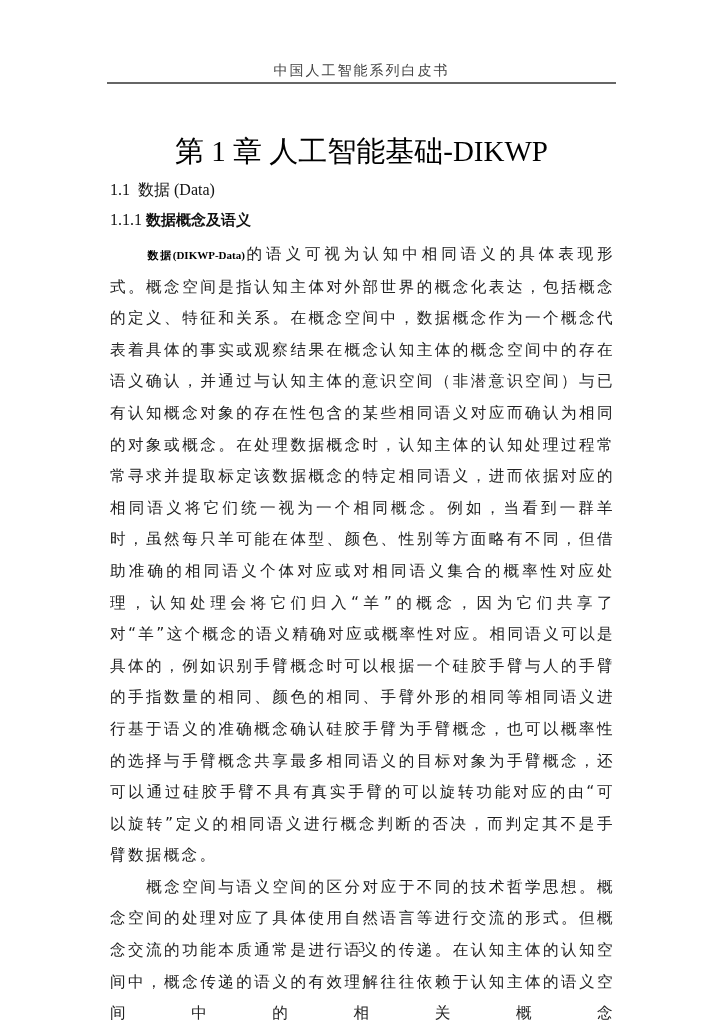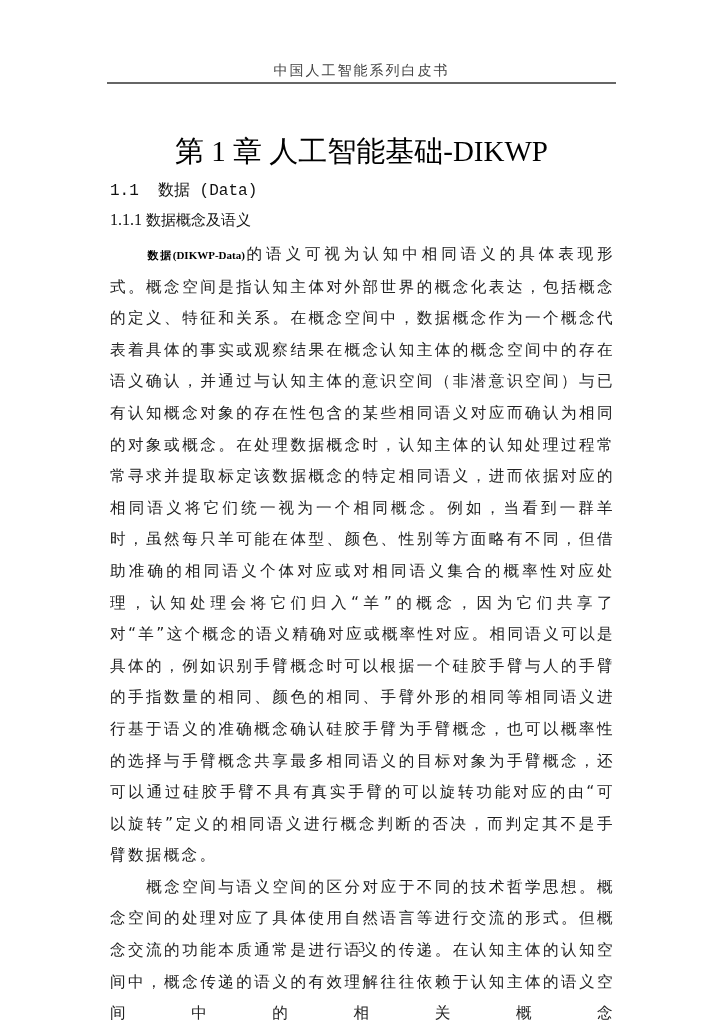--- a/index.html
+++ b/index.html
@@ -4,24 +4,24 @@
 <style>
   html, body { margin: 0; padding: 0; background: #ffffff; }
   body { width: 724px; height: 1024px; position: relative; overflow: hidden;
          font-family: "DejaVu Serif", "Liberation Serif", serif; color: #111; }
   .page-header { position: absolute; left: 107px; top: 62px; width: 509px; text-align: center;
                  font-size: 14px; color: #444; letter-spacing: 2px; font-family: Liberation Mono, monospace; }
   .header-rule { position: absolute; left: 107px; top: 82px; width: 509px; height: 2px; background: #666; }
   .chapter-title { position: absolute; left: 107px; top: 132px; width: 509px; text-align: center;
                    font-size: 29px; font-family: "Liberation Serif", "DejaVu Serif", serif; color: #000; }
   .section-title { position: absolute; left: 110px; top: 180px; font-size: 16px; color: #111;
-                   font-family: Liberation Mono, monospace; }
+                   font-family: Liberation Serif, serif; }
   .subsection-title { position: absolute; left: 110px; top: 211px; font-size: 16px; color: #111;
                       font-family: "Liberation Serif", "DejaVu Serif", serif; }
-  .subsection-title b { font-family: "DejaVu Sans", sans-serif; font-weight: normal; font-size: 15px; }
+  .subsection-title b { font-family: "DejaVu Sans", sans-serif; font-weight: bold; font-size: 15px; }
   .body { position: absolute; left: 110px; top: 239px; width: 505px; }
   .para { margin: 0; font-size: 15.6px; line-height: 31.6px; text-align: justify; text-align-last: justify;
           letter-spacing: 2.3px; font-family: "DejaVu Sans", sans-serif; color: #222; }
   .para.last-line-left { text-align-last: left; }
   .para .indent { display: inline-block; width: 36px; }
   .para b.lead { font-family: "Liberation Serif", serif; font-weight: bold; font-size: 11px; letter-spacing: 0; color: #000; }
   .page-number { position: absolute; left: 107px; top: 940px; width: 509px; text-align: center;
                  font-size: 14px; font-family: "Liberation Serif", serif; color: #222; }
 </style>
 </head>

